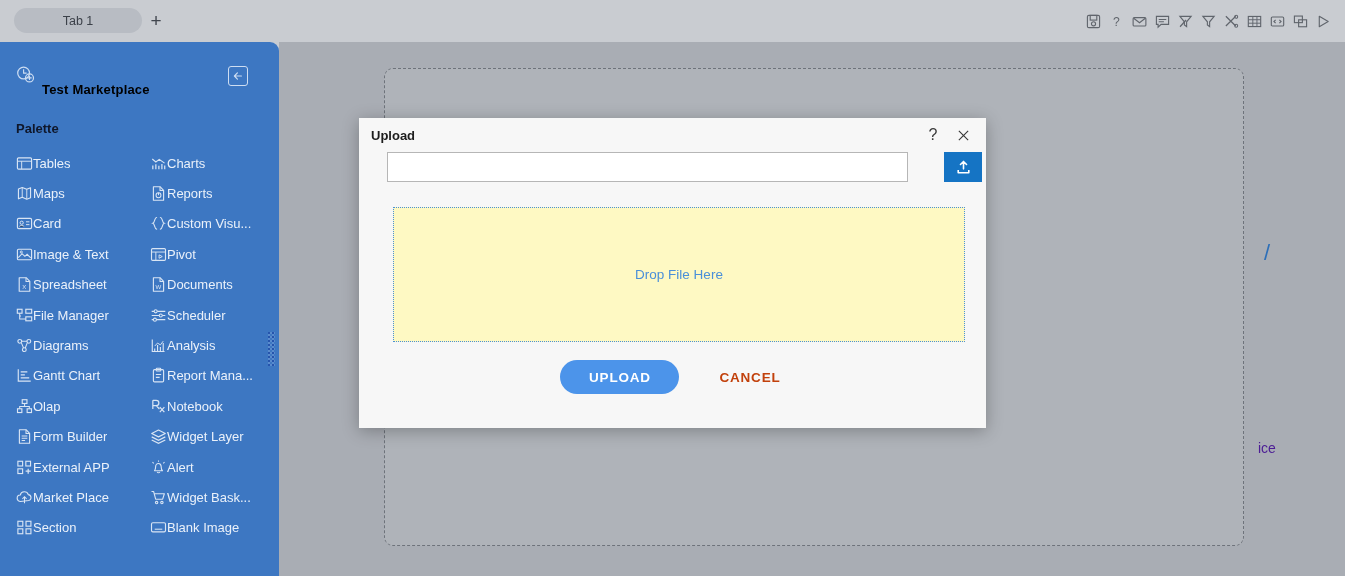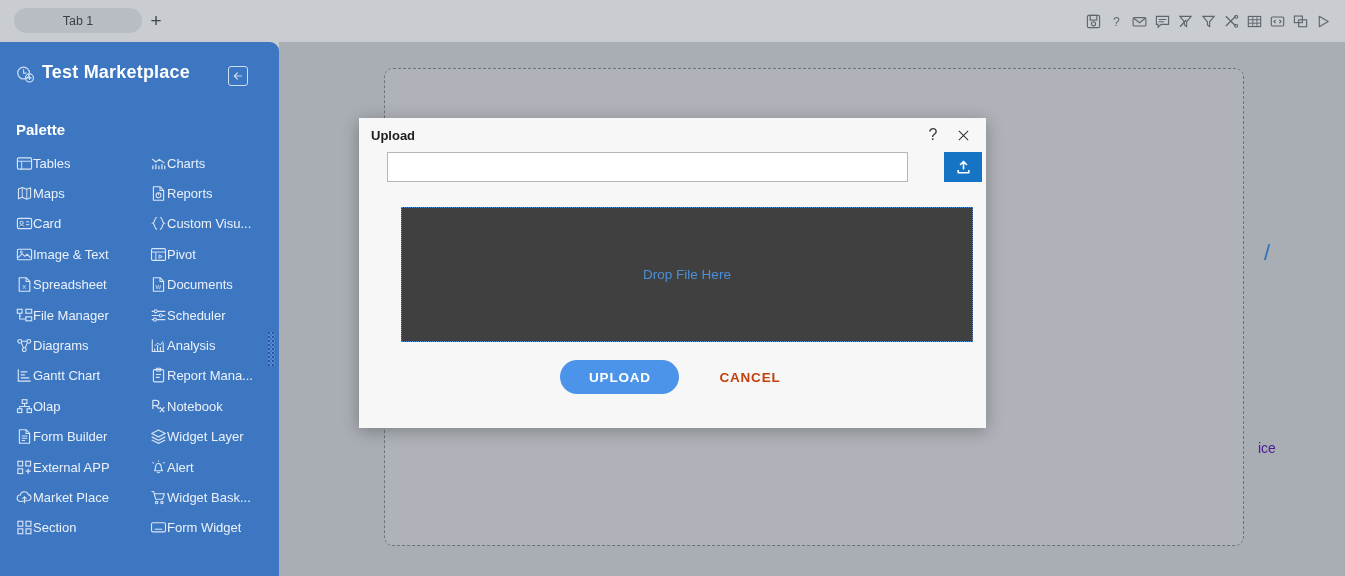--- a/index.html
+++ b/index.html
@@ -46,34 +46,34 @@
     border-top-right-radius: 9px;
   }
   .sb-header {
     position: absolute; left: 0; top: 0; width: 279px; height: 62px;
   }
   .sb-logo {
     position: absolute; left: 16px; top: 23px; width: 19px; height: 19px;
     opacity: .92;
   }
   .sb-title {
-    position: absolute; left: 42px; top: 20px;
-    font-size: 18px; font-weight: bold; color: #ffffff;
+    position: absolute; left: 42px; top: 40px;
+    font-size: 13px; font-weight: bold; color: #000000;
     letter-spacing: .2px;
   }
   .sb-collapse {
     position: absolute; left: 228px; top: 24px;
     width: 20px; height: 20px;
     border: 1.4px solid #cdddf2; border-radius: 3px;
     display: flex; align-items: center; justify-content: center;
   }
   .sb-collapse svg { display: block; }
   .palette-label {
     position: absolute; left: 16px; top: 79px;
-    font-size: 15px; font-weight: bold; color: #ffffff;
+    font-size: 13px; font-weight: bold; color: #0f172a;
   }
   .pal-cols {
     position: absolute; left: 0; top: 106px; width: 279px;
   }
   .pal-col { position: absolute; top: 0; }
   .pal-col.c1 { left: 16px; width: 130px; }
   .pal-col.c2 { left: 150px; width: 128px; }
   .pal-item {
     height: 30.4px;
     display: flex; align-items: center; 
@@ -152,23 +152,23 @@
     position: absolute; left: 557px; top: 0;
     width: 38px; height: 30px;
     background: #1574c4;
     border: none;
     display: flex; align-items: center; justify-content: center;
     cursor: pointer;
   }
   .path-btn svg { display: block; }
 
   .drop-area {
-    position: absolute; left: 42px; top: 89px;
+    position: absolute; left: 34px; top: 89px;
     width: 572px; height: 135px;
-    background: #404040;
+    background: #fef9c3;
     border: 1.5px dotted #4a90d9;
     display: flex; align-items: center; justify-content: center;
   }
   .drop-label { font-size: 13.5px; color: #4a90d9; }
 
   .dlg-actions {
     position: absolute; left: 0; top: 242px; width: 627px;
     display: flex; align-items: center; justify-content: center; gap: 36px;
   }
   .btn-upload {
@@ -541,21 +541,21 @@
             </span>
           <span class="pal-txt">Widget Bask...</span>
         </div>
         <div class="pal-item">
           <span class="pal-ico">
               <svg width="17" height="17" viewBox="0 0 18 18">
                 <rect x="1.6" y="4" width="14.8" height="9.6" rx="1.4" fill="none" stroke="#eaf1fa" stroke-width="1.2"></rect>
                 <path d="M5 10.8h8" stroke="#eaf1fa" stroke-width="1.1"></path>
               </svg>
             </span>
-          <span class="pal-txt">Form Widget</span>
+          <span class="pal-txt">Blank Image</span>
         </div>
       </div>
     </div>
 
     <div class="sb-grip"></div>
   </div>
 
   <div class="canvas">
     <div class="dropzone"></div>
     <div class="bg-text bg-slash">/</div>

